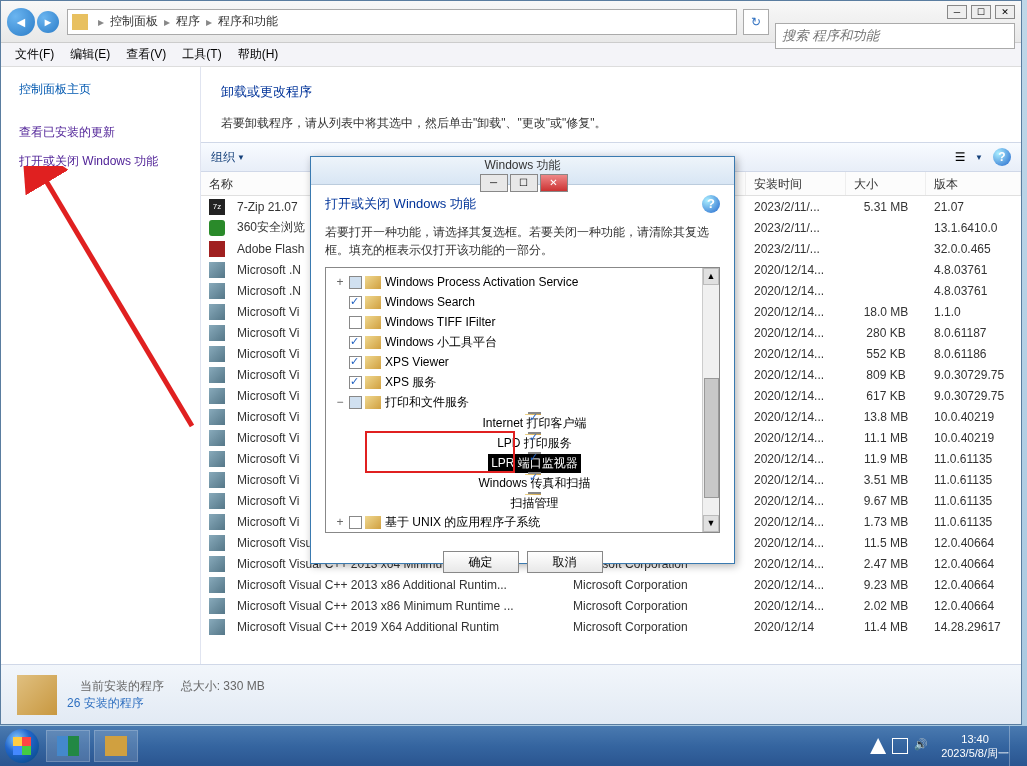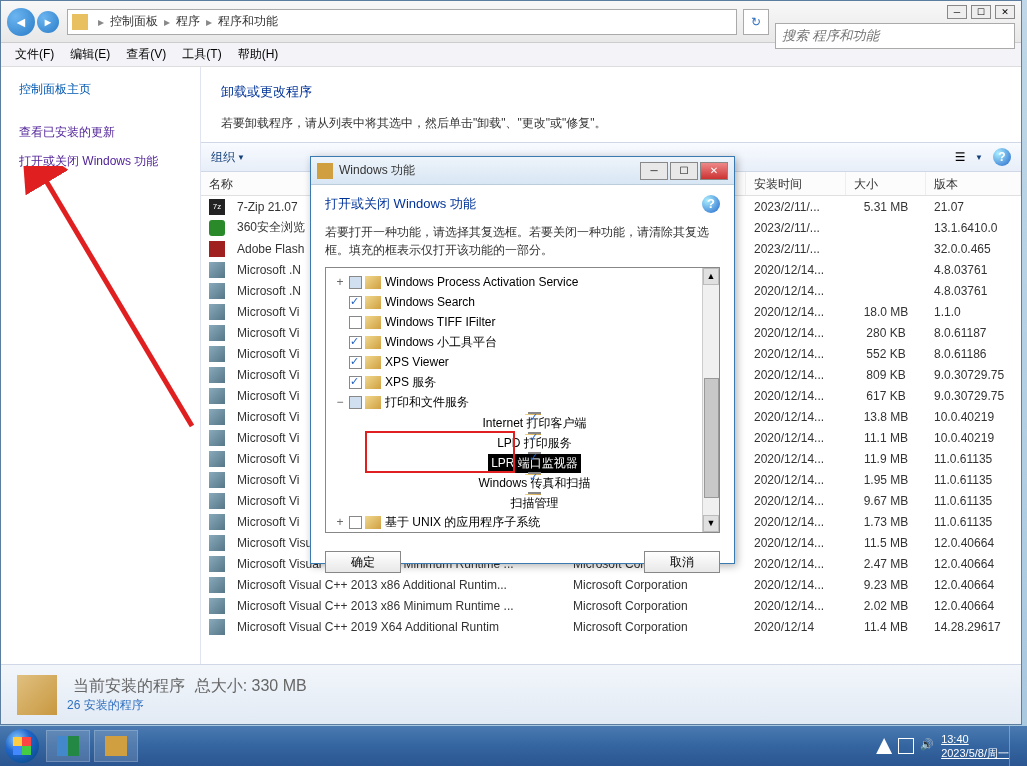--- a/index.html
+++ b/index.html
@@ -54,29 +54,29 @@
 .row .col { border: none; }
 .prog-icon { width: 16px; height: 16px; background: linear-gradient(135deg, #d0a040, #f0d080); margin-left: 8px; margin-right: 4px; display: inline-block; }
 .pi-7z { background: #222; color: #fff; font-size: 8px; text-align: center; line-height: 16px; }
 .pi-360 { background: #2a8a2a; border-radius: 3px; }
 .pi-flash { background: #a02020; }
 .pi-ms { background: linear-gradient(135deg, #8ab, #578); }
 
 .footer { height: 60px; background: linear-gradient(to bottom, #f2f6fb, #e2eaf4); border-top: 1px solid #d0d8e8; display: flex; align-items: center; padding: 0 16px; }
 .footer-icon { width: 40px; height: 40px; background: linear-gradient(135deg, #e0c080, #c89840); margin-right: 10px; }
 .footer-text .ft1 { color: #14407a; font-size: 13px; }
-.footer-text .ft1 span { color: #666; font-size: 16px; margin-left: 6px; }
+.footer-text .ft1 span { color: #666; font-size: 12px; margin-left: 13px; }
 .footer-text .ft2 { color: #3070c0; font-size: 12px; }
 
 
 .red-arrow { position: absolute; top: 166px; left: 22px; width: 180px; height: 280px; pointer-events: none; z-index: 5; }
 
 
 .dialog { position: absolute; top: 156px; left: 310px; width: 425px; height: 408px; background: #fff; border: 1px solid #3a7ab0; box-shadow: 2px 2px 8px rgba(0,0,0,0.3); z-index: 10; }
-.dlg-title { height: 28px; background: linear-gradient(to bottom, #eef4fa, #d8e6f4); display: flex; align-items: center; padding: 0 6px; border-bottom: 1px solid #bcd; }
+.dlg-title { height: 28px; background: linear-gradient(to bottom, #eef4fa, #d8e6f4); display: flex; align-items: center; padding: 0 6px; border-bottom: 1px solid #bcd; flex-direction: column; }
 .dlg-icon { width: 16px; height: 16px; background: #d0a040; margin-right: 6px; }
 .dlg-title-text { flex: 1; color: #333; }
 .dlg-wbtns { display: flex; }
 .dlg-wbtn { width: 28px; height: 18px; border: 1px solid #888; margin-left: 2px; font-size: 10px; text-align: center; line-height: 16px; cursor: pointer; }
 .dlg-min { background: #e8e8e8; } .dlg-max { background: #e8e8e8; } .dlg-close { background: linear-gradient(to bottom, #e88, #c33); color: #fff; }
 
 .dlg-body { padding: 10px 14px; }
 .dlg-h { color: #003399; font-size: 13px; margin-bottom: 10px; display: flex; align-items: center; }
 .dlg-h .org-help { margin-left: auto; }
 .dlg-desc { color: #333; line-height: 1.5; margin-bottom: 8px; }
@@ -92,34 +92,34 @@
 .ti-label { color: #000; }
 .tree-item.selected .ti-label { background: #000000; color: #fff; padding: 1px 3px; }
 .lvl1 { padding-left: 6px; } .lvl2 { padding-left: 24px; flex-direction: column; }
 
 .red-box { position: absolute; border: 2px solid #e02020; pointer-events: none; z-index: 2; }
 
 .tree-scroll { position: absolute; right: 0; top: 0; width: 17px; height: 100%; background: #f0f0f0; border-left: 1px solid #ccc; }
 .scroll-btn { height: 17px; background: #e0e0e0; border: 1px solid #bbb; text-align: center; font-size: 9px; line-height: 15px; cursor: pointer; }
 .scroll-thumb { position: absolute; top: 110px; width: 15px; left: 1px; height: 120px; background: #c8c8c8; border: 1px solid #999; cursor: pointer; }
 
-.dlg-btns { display: flex; justify-content: space-between; gap: 8px; padding: 8px 14px; }
+.dlg-btns { display: flex; justify-content: center; gap: 8px; padding: 8px 14px; }
 .dlg-btn { width: 76px; height: 22px; border: 1px solid #888; background: linear-gradient(to bottom, #fff, #e8e8e8); cursor: pointer; font-size: 12px; }
 
 
 .taskbar { position: absolute; bottom: 0; left: 0; right: 0; height: 40px; background: linear-gradient(to bottom, #4a7ab0 0%, #3565a0 50%, #2a5590 100%); display: flex; align-items: center; }
 .start-btn { width: 44px; height: 40px; display: flex; align-items: center; justify-content: center; cursor: pointer; }
 .start-orb { width: 34px; height: 34px; border-radius: 50%; background: radial-gradient(circle at 35% 30%, #8cf 0%, #26c 40%, #047 100%); position: relative; }
 .start-orb::after { content: ""; position: absolute; top: 8px; left: 8px; width: 18px; height: 18px; background: conic-gradient(#f44 0 90deg, #4c4 90deg 180deg, #48f 180deg 270deg, #fc4 270deg 360deg); }
 .task-item { height: 32px; padding: 0 10px; margin: 0 2px; background: rgba(255,255,255,0.15); border: 1px solid rgba(255,255,255,0.2); display: flex; align-items: center; cursor: pointer; }
 .ti-ico { width: 22px; height: 20px; background: #d0a040; }
 .ti-ico.multi { background: linear-gradient(90deg, #48c 50%, #284 50%); }
 .tray { margin-left: auto; display: flex; align-items: center; padding-right: 8px; color: #fff; font-size: 11px; }
 .tray-ico { width: 16px; height: 16px; margin: 0 3px; cursor: pointer; }
-.tray-time { text-align: left; margin-left: 2px; line-height: 1.3; text-decoration: underline; }
+.tray-time { text-align: center; margin-left: 8px; line-height: 1.3; }
 .show-desktop { width: 10px; height: 40px; border-left: 1px solid rgba(255,255,255,0.3); cursor: pointer; }
 
 
 .col { white-space: nowrap; overflow: hidden; text-overflow: ellipsis; }
 </style>
 </head>
 <body>
 
 <div class="explorer">
   <div class="win-controls">
@@ -283,21 +283,21 @@
             <span class="col c-pub"></span>
             <span class="col c-date">2020/12/14...</span>
             <span class="col c-size">11.9 MB</span>
             <span class="col c-ver">11.0.61135</span>
           </div>
           <div class="row">
             <span class="prog-icon pi-ms"></span>
             <span class="col c-name" style="width:336px">Microsoft Vi</span>
             <span class="col c-pub"></span>
             <span class="col c-date">2020/12/14...</span>
-            <span class="col c-size">1.95 MB</span>
+            <span class="col c-size">3.51 MB</span>
             <span class="col c-ver">11.0.61135</span>
           </div>
           <div class="row">
             <span class="prog-icon pi-ms"></span>
             <span class="col c-name" style="width:336px">Microsoft Vi</span>
             <span class="col c-pub"></span>
             <span class="col c-date">2020/12/14...</span>
             <span class="col c-size">9.67 MB</span>
             <span class="col c-ver">11.0.61135</span>
           </div>

